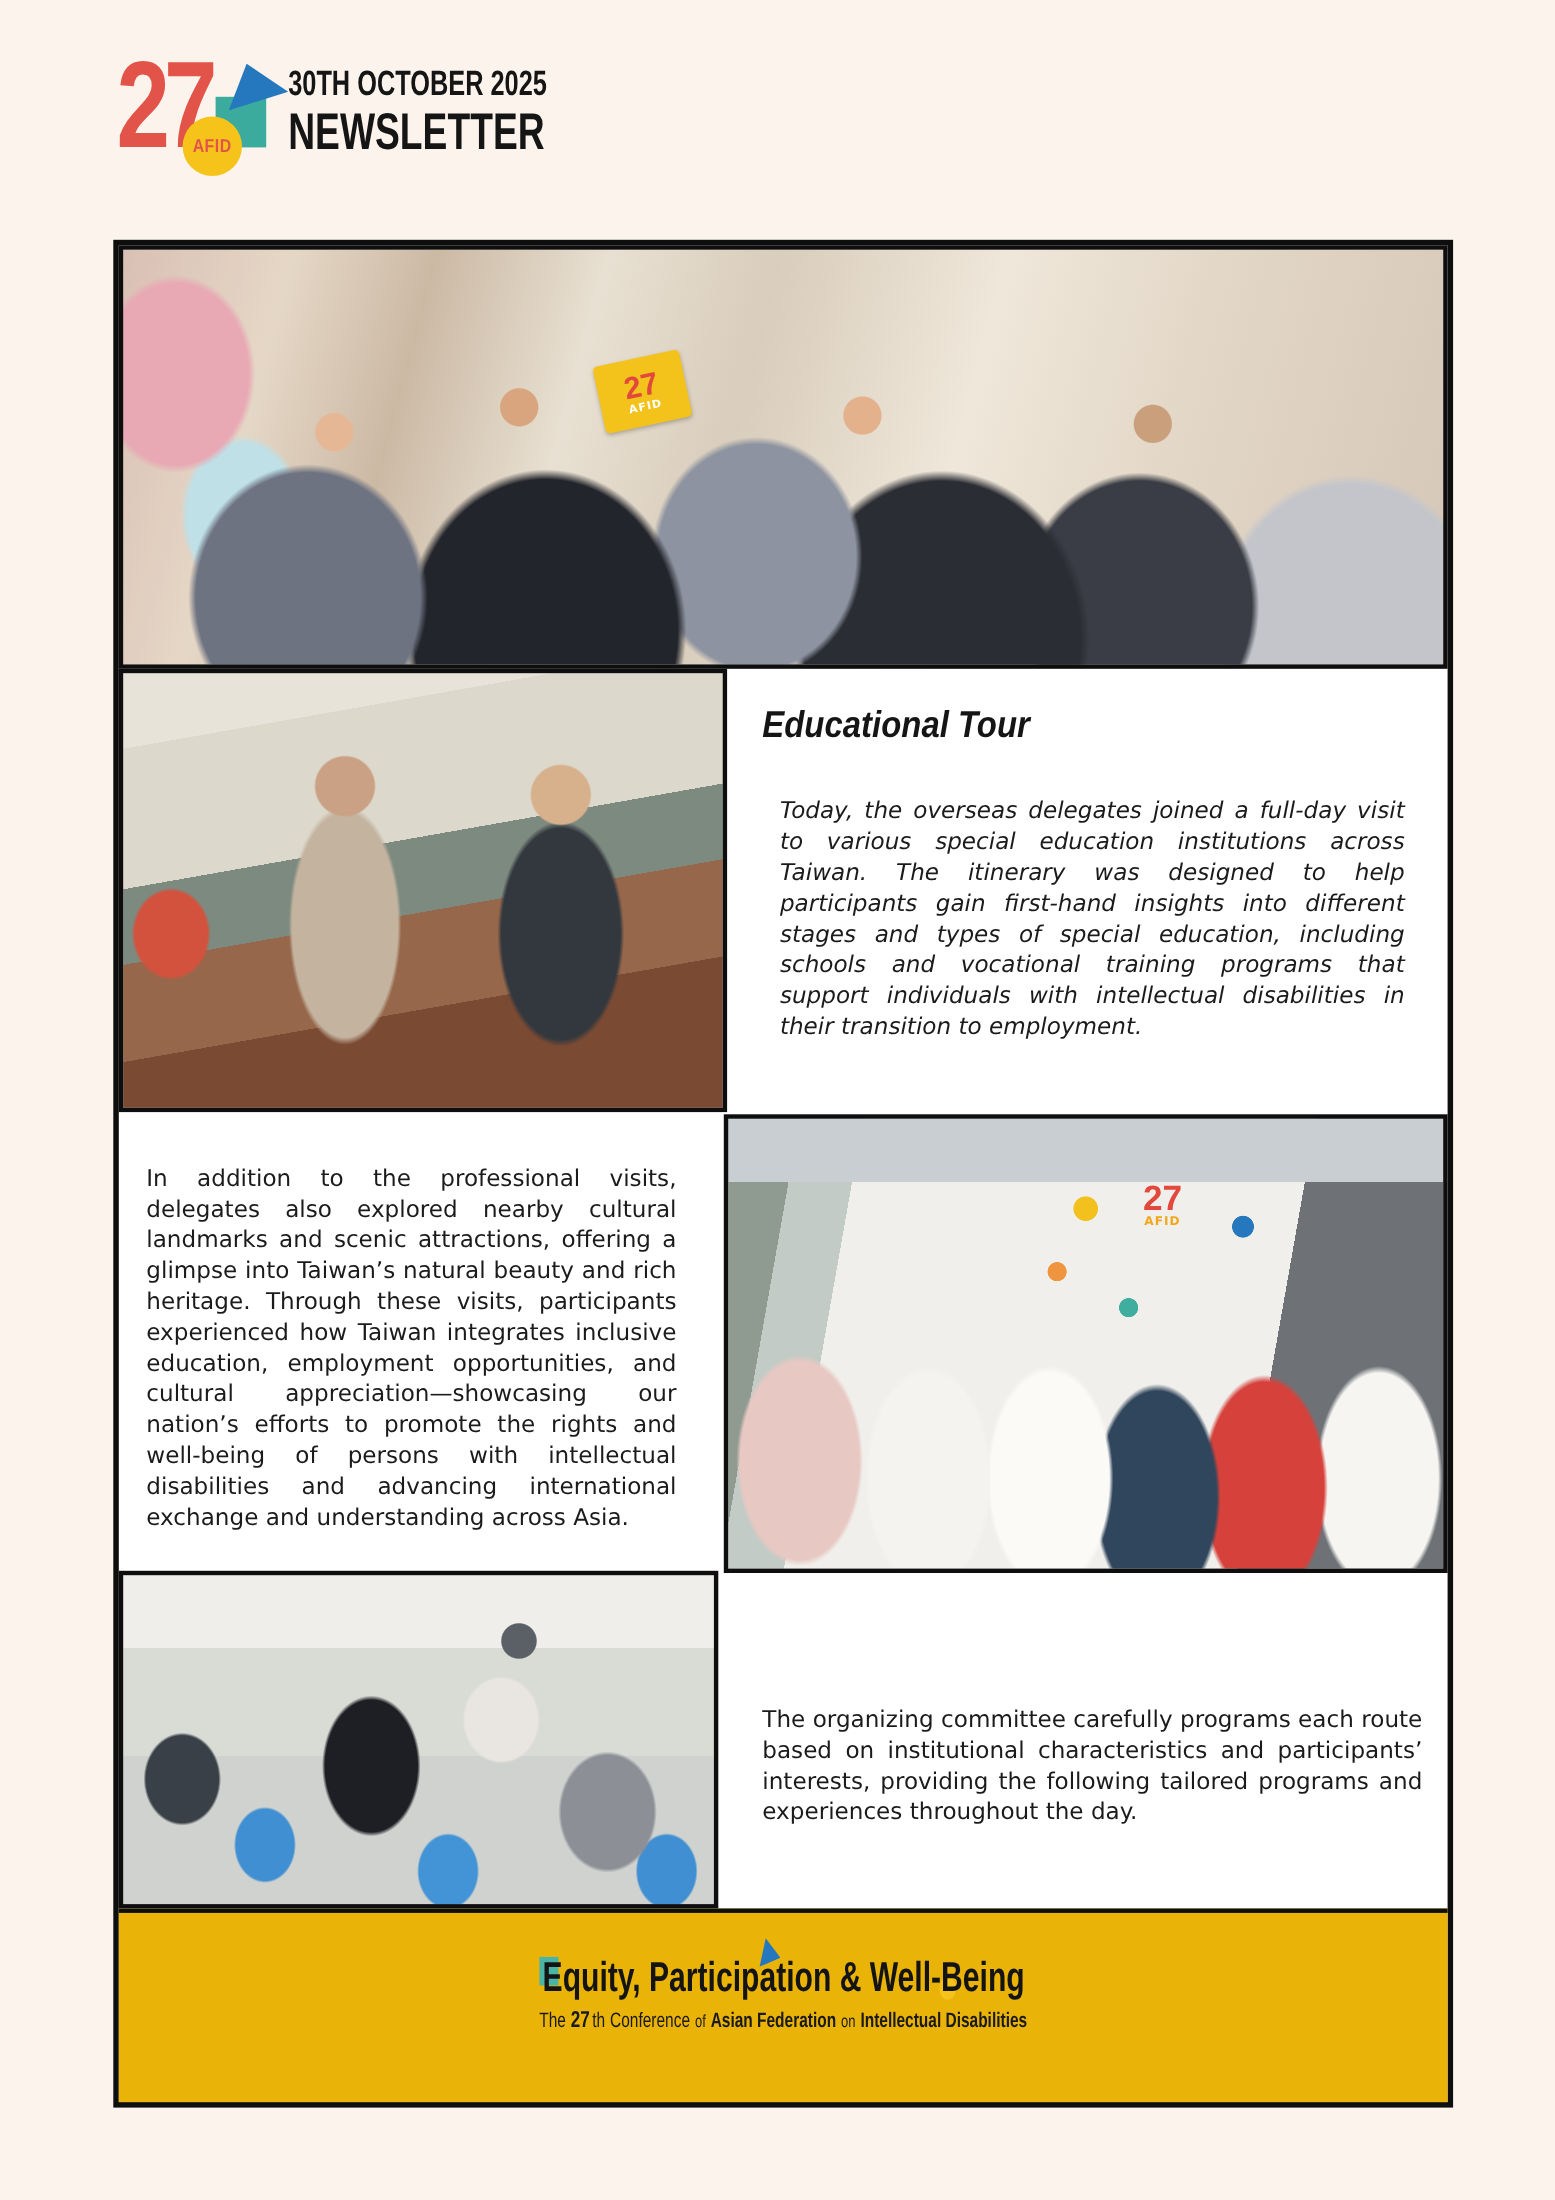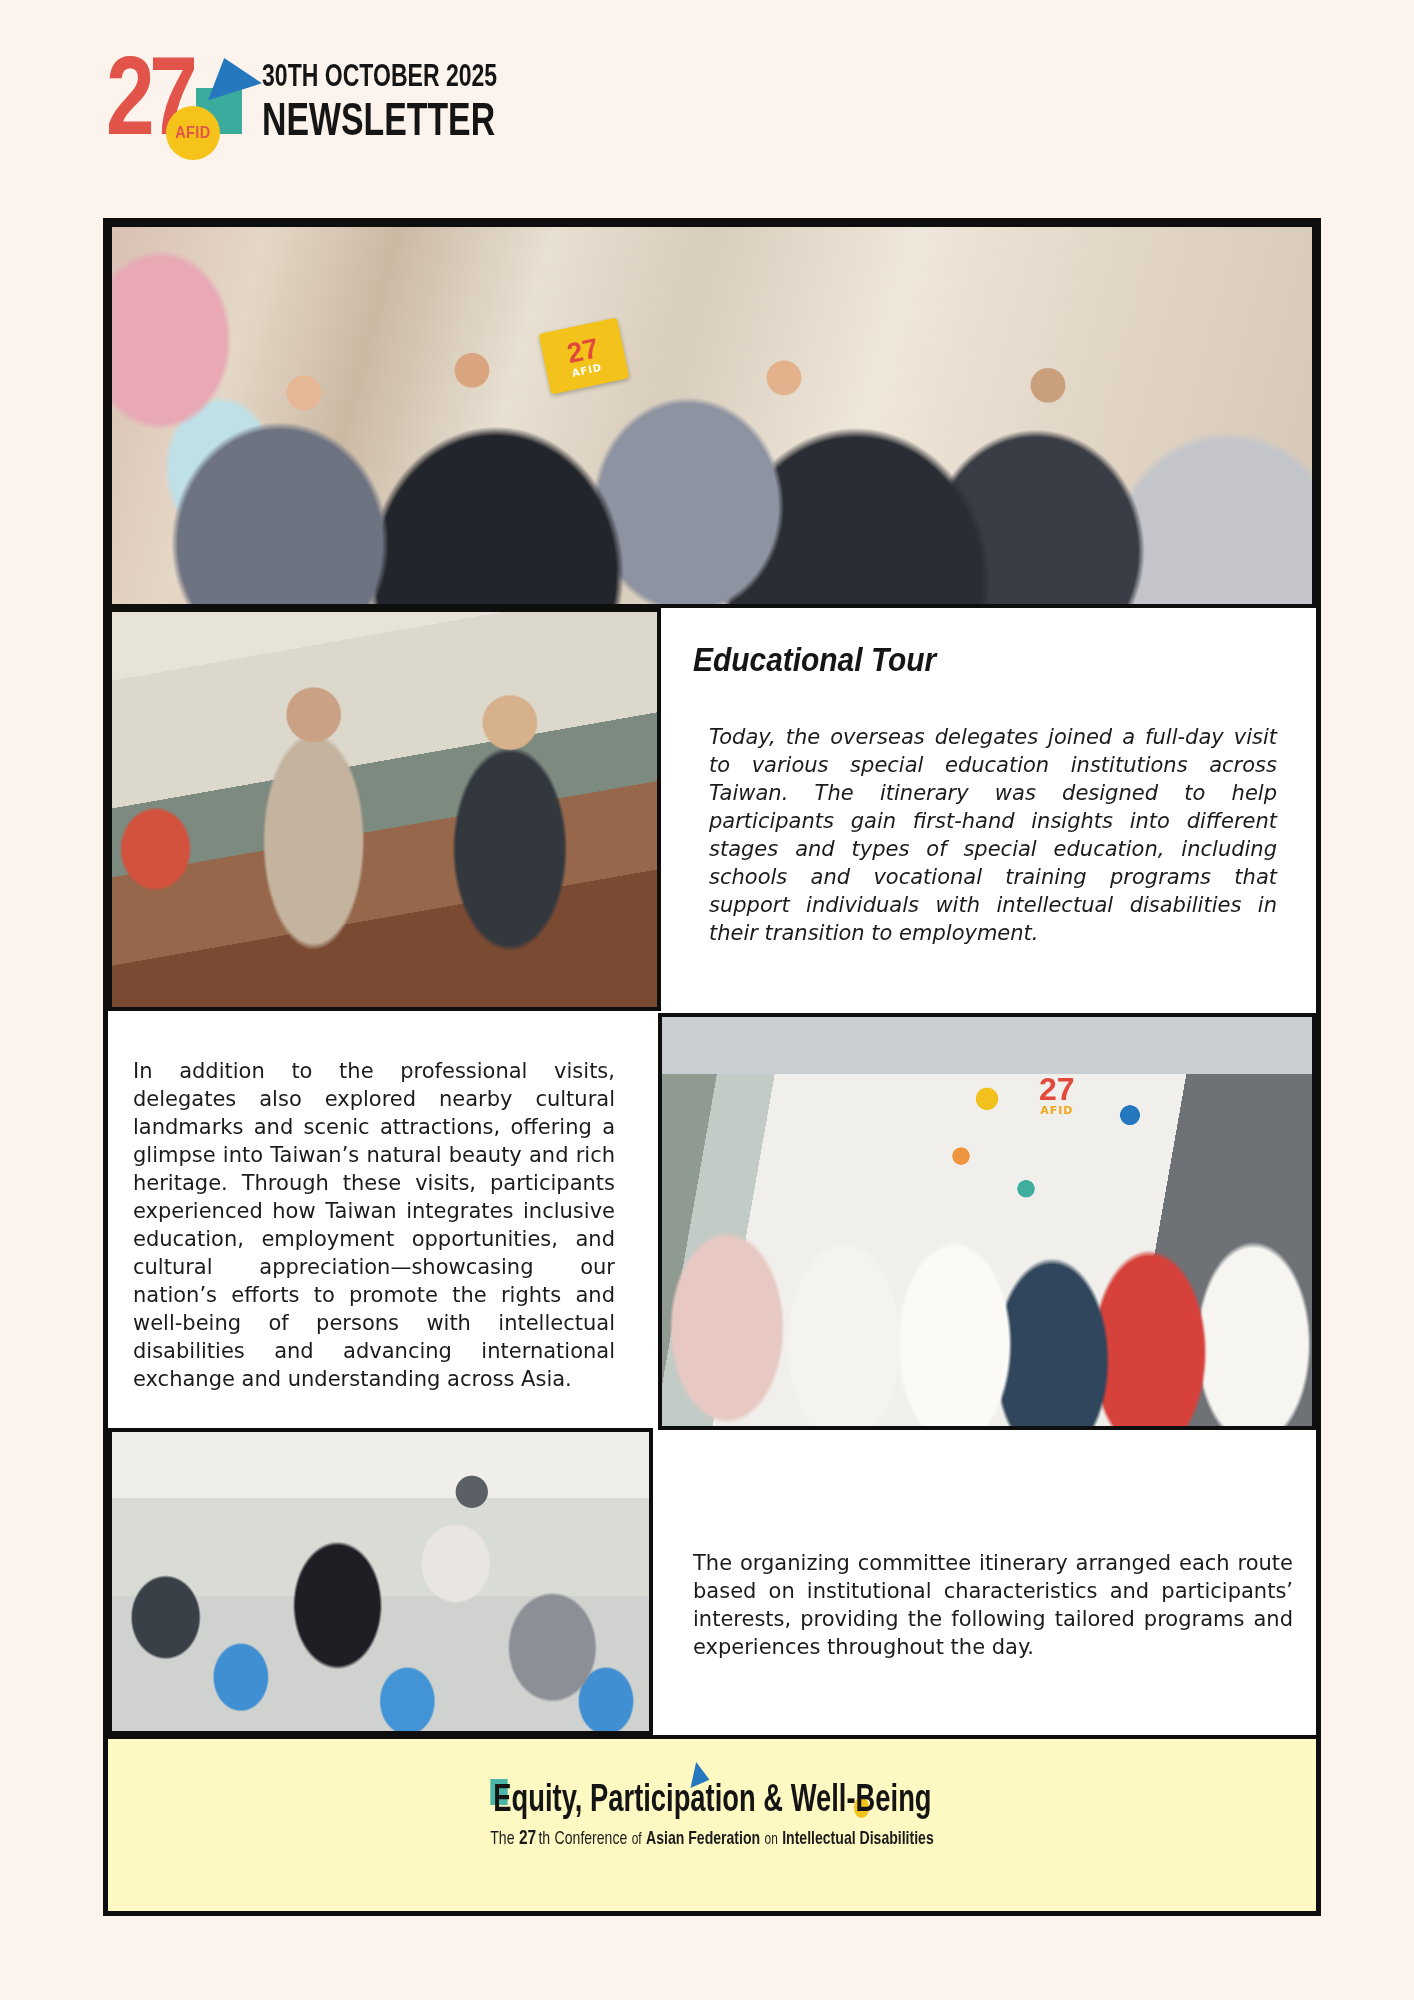--- a/index.html
+++ b/index.html
@@ -97,21 +97,21 @@
   
   .tb{position:absolute;text-align:justify;font-size:21px;line-height:28px;color:#1b1b1b;}
   .tb p{margin:16px;}
   .tb-right1{left:585px;top:418px;width:600px;font-style:italic;}
   .article-heading{font-size:34px;line-height:36px;margin:0 0 46px 0;
     transform:scaleX(0.88);transform-origin:0 0;white-space:nowrap;}
   .tb-left{left:25px;top:815px;width:482px;margin-top:19px;}
   .tb-right2{left:585px;top:1305px;width:600px;}
 
   
-  .banner{position:absolute;left:0;right:0;top:1512px;height:176px;background:#fef9c3;
+  .banner{position:absolute;left:0;right:0;top:1512px;height:176px;background:#eab308;
     border-top:4px solid #0e0e0e;box-sizing:border-box;text-align:center;}
   .banner-title{position:relative;display:inline-block;margin-top:38px;
     font-family:"Liberation Sans",sans-serif;font-weight:800;font-size:38px;line-height:42px;
     color:#141414;transform:scaleX(0.72);transform-origin:50% 0;white-space:nowrap;}
   .banner-title .t{position:relative;z-index:1;}
   .t-e::before{content:"";position:absolute;left:-4px;top:2px;width:24px;height:26px;background:#4ab5a6;z-index:-1;}
   .t-b::before{content:"";position:absolute;left:-2px;bottom:1px;width:21px;height:21px;border-radius:50%;background:#f6c31a;z-index:-1;}
   .banner-triangle{position:absolute;top:-15px;left:50%;margin-left:-34px;width:30px;height:26px;
     background:#2678be;clip-path:polygon(12% 100%, 38% 0, 100% 68%);}
   .banner-sub{margin-top:6px;font-family:"Liberation Sans",sans-serif;color:#1a1a1a;
@@ -160,21 +160,21 @@
 
   <div class="photo photo-banner">
     <div class="backdrop-mark">
       <span class="bd-num">27</span>
       <span class="bd-sub">AFID</span>
     </div>
   </div>
 
   <div class="photo photo-class"></div>
 
-  <p class="tb tb-right2">The organizing committee itinerary arranged each route based on institutional characteristics and participants’ interests, providing the following tailored programs and experiences throughout the day.</p>
+  <p class="tb tb-right2">The organizing committee carefully programs each route based on institutional characteristics and participants’ interests, providing the following tailored programs and experiences throughout the day.</p>
 
   <footer class="banner">
     <div class="banner-title">
       <span class="banner-triangle"></span>
       <span class="t t-e">E</span><span class="t">quity, Participation &amp; Well-</span><span class="t t-b">B</span><span class="t">eing</span>
     </div>
     <div class="banner-sub">
       <span class="w w-light">The</span><span class="w w-num">27</span><span class="w w-light" style="margin-left:0">th</span><span class="w w-light">Conference</span><span class="w w-small">of</span><span class="w w-bold">Asian Federation</span><span class="w w-small">on</span><span class="w w-bold">Intellectual Disabilities</span>
     </div>
   </footer>

